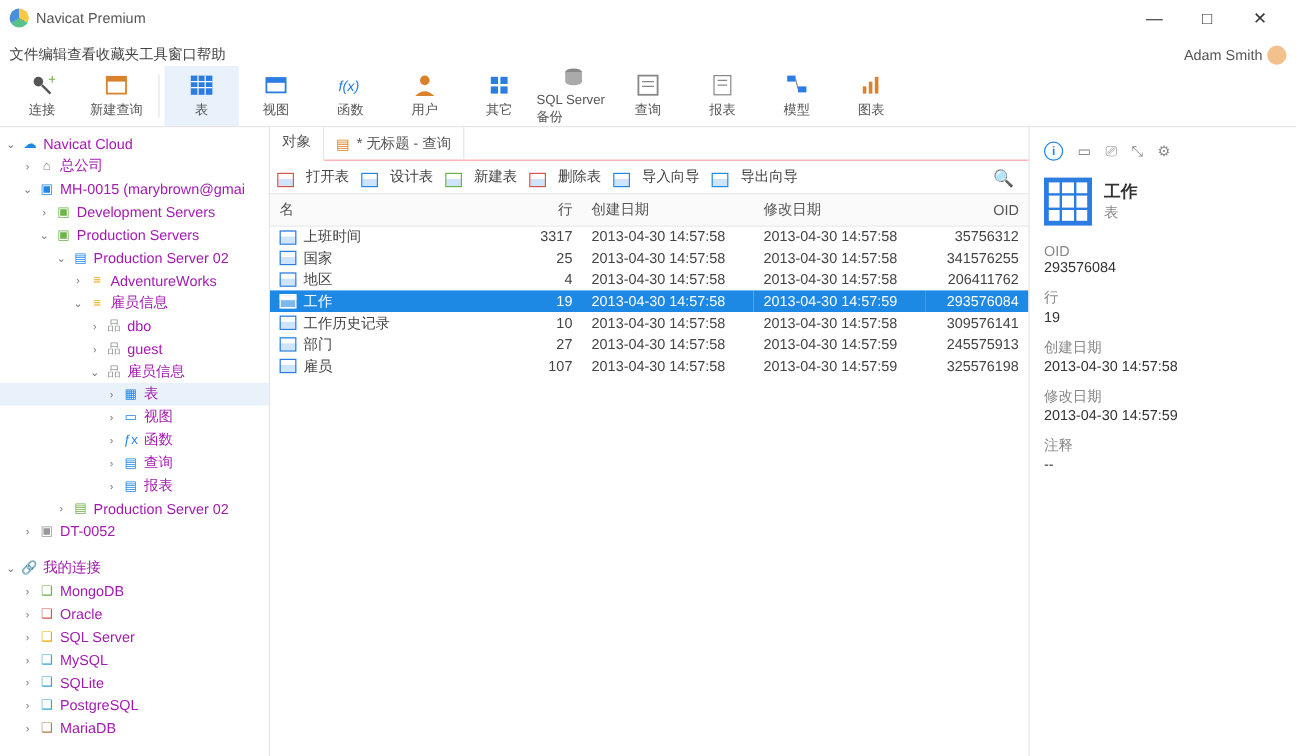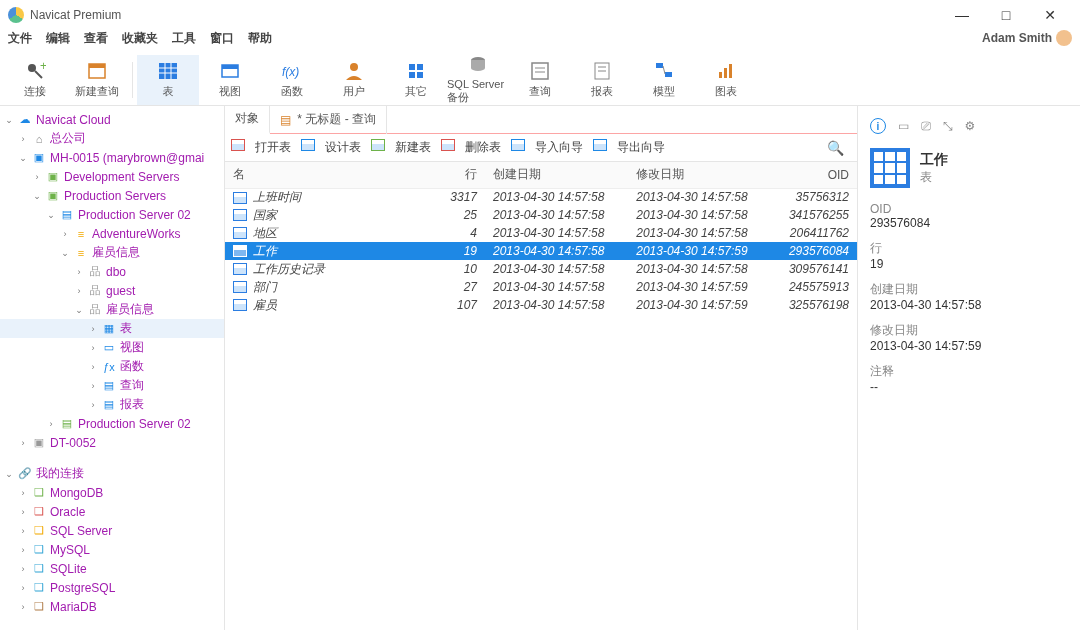--- a/index.html
+++ b/index.html
@@ -2,21 +2,21 @@
 <html><head>
 <meta charset="utf-8">
 <style>
 * { margin:0; padding:0; box-sizing:border-box; font-family:"Microsoft YaHei","Segoe UI",sans-serif; font-size:12px; }
 body { background:#fff; color:#333; width:1080px; height:630px; overflow:hidden; position:relative; }
 .titlebar { height:30px; display:flex; align-items:center; padding:0 8px; border-bottom:1px solid transparent; }
 .titlebar .logo { width:16px; height:16px; border-radius:50%; background:conic-gradient(#f9c846 0 120deg,#5ac18e 120deg 240deg,#4a90d9 240deg 360deg); margin-right:6px; }
 .titlebar .title { color:#555; font-size:12px; }
 .winbtns { margin-left:auto; display:flex; gap:0; }
 .winbtn { width:44px; height:28px; display:flex; align-items:center; justify-content:center; color:#333; font-size:14px; cursor:default; }
-.menubar { height:24px; display:flex; align-items:flex-start; padding:0 8px; gap:14px; color:#444;font-weight:bold; }
+.menubar { height:24px; display:flex; align-items:flex-end; padding:0 8px; color:#444; }
 .menubar .spacer { flex:1; }
 .menubar .user { color:#555; display:flex; align-items:center; gap:4px; }
 .menubar .avatar { width:16px; height:16px; border-radius:50%; background:#f2c18e; }
 .toolbar { height:52px; display:flex; align-items:center; border-bottom:1px solid #e5e5e5; padding:0 4px; }
 .tbbtn { width:62px; height:50px; display:flex; flex-direction:column; align-items:center; justify-content:center; gap:2px; color:#555; cursor:default; }
 .tbbtn.active { background:#e9f2fb; }
 .tbbtn .ico { width:22px; height:22px; display:flex; align-items:center; justify-content:center; }
 .tbbtn .lbl { font-size:11px; }
 .sep { width:1px; height:36px; background:#e5e5e5; margin:0 4px; }
 .mainrow { display:flex; height:calc(630px - 30px - 24px - 52px); }
@@ -25,28 +25,28 @@
 .tn { display:flex; align-items:center; height:19px; padding-left:4px; gap:3px; white-space:nowrap; }
 .tn .caret { width:10px; color:#777; font-size:9px; text-align:center; }
 .tn .ic { width:16px; height:14px; display:flex; align-items:center; justify-content:center; font-size:11px; }
 .tn .tx { color:#a21caf; }
 .tbl-row { background:#e9f2fb; }
 .center { flex:1; display:flex; flex-direction:column; border-right:1px solid #e5e5e5; }
 .tabs { height:28px; display:flex; align-items:center; border-bottom:1px solid #fca5a5; }
 .tab { height:28px; display:flex; align-items:center; padding:0 10px; border-right:1px solid #e5e5e5; gap:6px; color:#555; }
 .tab.active { background:#fff; border-bottom:2px solid #fff; }
 .subtoolbar { height:28px; display:flex; align-items:center; border-bottom:1px solid #e5e5e5; padding:0 6px; gap:10px; color:#444; }
-.subtoolbar .item { display:flex; align-items:flex-start; gap:4px; }
+.subtoolbar .item { display:flex; align-items:flex-end; gap:4px; }
 .subtoolbar .spacer{flex:1;}
 .subtoolbar .search{color:#888;font-size:14px;padding-right:6px;}
 .tblwrap { flex:1; overflow:auto; }
 table { width:100%; border-collapse:collapse; }
 th { text-align:left; font-weight:400; color:#555; height:26px; padding:0 8px; border-bottom:1px solid #eee; background:#fafafa;}
 th.r, td.r { text-align:right; }
-td { height:18px; padding:0 8px; color:#444;font-style:italic; }
+td { height:18px; padding:0 8px; color:#444; }
 tr.sel td { background:#1e88e5; color:#fff; }
 .ticon { display:inline-block; width:14px; height:12px; border:1px solid #2b7de1; background:linear-gradient(#fff 40%,#cde4fb 40%); margin-right:6px; vertical-align:middle; }
 tr.sel .ticon { border-color:#fff; background:linear-gradient(#fff 40%,#7db7f0 40%); }
 .rside { width:222px; padding:8px 12px; }
 .rside .icons { display:flex; gap:12px; color:#888; height:24px; align-items:center; }
 .rside .icons .active { color:#1e88e5; font-weight:bold; border:1px solid #1e88e5; width:16px; height:16px; border-radius:50%; display:flex; align-items:center; justify-content:center; font-size:10px;}
 .rside .cell { display:flex; gap:10px; margin:10px 0 14px; align-items:center;}
 .bigicon { width:40px; height:40px; background:#2b7de1; display:grid; grid-template-columns:1fr 1fr 1fr; grid-template-rows:1fr 1fr 1fr; gap:2px; padding:4px; }
 .bigicon div { background:#fff; }
 .rside h3 { font-size:14px; font-weight:600; color:#333; }

